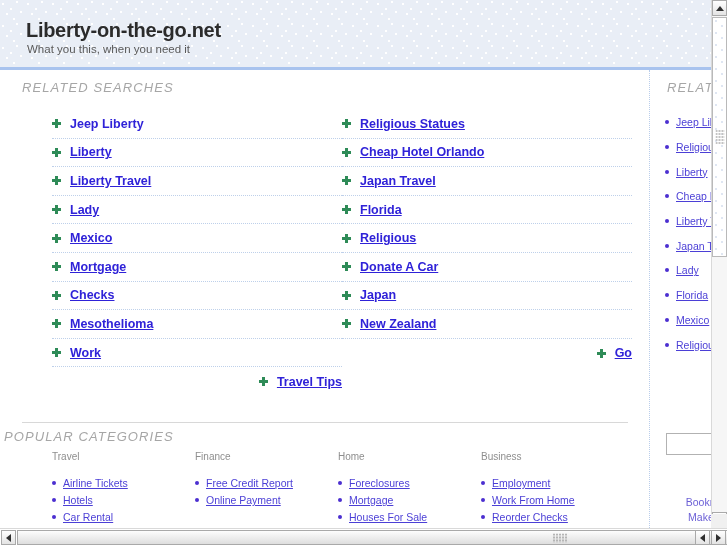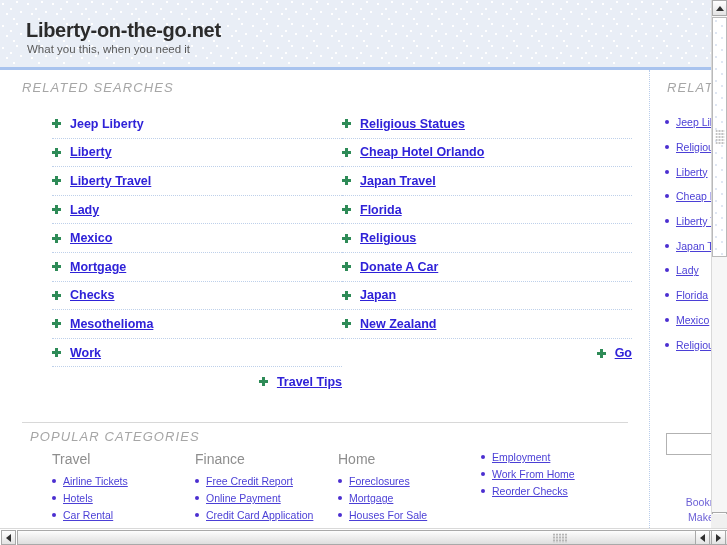--- a/index.html
+++ b/index.html
@@ -127,32 +127,32 @@
   }
   .rs-link.nounderline { text-decoration: none; }
 
   
   .pc-divider {
     position: absolute;
     left: 22px; top: 352px;
     width: 606px;
     border-top: 1px solid #d8d8d8;
   }
-  .pc-label { position: absolute; left: 30px; top: 359px; }
+  .pc-label { position: absolute; left: 4px; top: 359px; }
   .pc-grid {
     position: absolute;
     left: 52px; top: 381px;
     width: 580px;
     display: flex;
   }
   .pc-col { width: 143px; }
   .pc-head {
-    font-size: 14px;
+    font-size: 10px;
     color: #8e8e8e;
-    margin-bottom: 8px;
+    margin-bottom: 15px;
   }
   .pc-item {
     display: flex;
     align-items: center;
     margin-bottom: 5px;
     text-align: right;
   }
   .dot-icon {
     width: 4px; height: 4px;
     border-radius: 50%;
@@ -414,43 +414,40 @@
           <div class="pc-col">
             <div class="pc-head">Finance</div>
             <div class="pc-item">
               <span class="dot-icon"></span>
               <span class="pc-link">Free Credit Report</span>
             </div>
             <div class="pc-item">
               <span class="dot-icon"></span>
               <span class="pc-link">Online Payment</span>
             </div>
-            <div class="pc-item">
-              <span class="dot-icon"></span>
-              <span class="pc-link">Credit Card Application</span>
-            </div>
           </div>
 
           <div class="pc-col">
             <div class="pc-head">Home</div>
             <div class="pc-item">
               <span class="dot-icon"></span>
               <span class="pc-link">Foreclosures</span>
             </div>
             <div class="pc-item">
               <span class="dot-icon"></span>
               <span class="pc-link">Mortgage</span>
             </div>
             <div class="pc-item">
               <span class="dot-icon"></span>
               <span class="pc-link">Houses For Sale</span>
             </div>
           </div>
 
           <div class="pc-col">
+            <div class="pc-head">Business</div>
             <div class="pc-item">
               <span class="dot-icon"></span>
               <span class="pc-link">Employment</span>
             </div>
             <div class="pc-item">
               <span class="dot-icon"></span>
               <span class="pc-link">Work From Home</span>
             </div>
             <div class="pc-item">
               <span class="dot-icon"></span>

